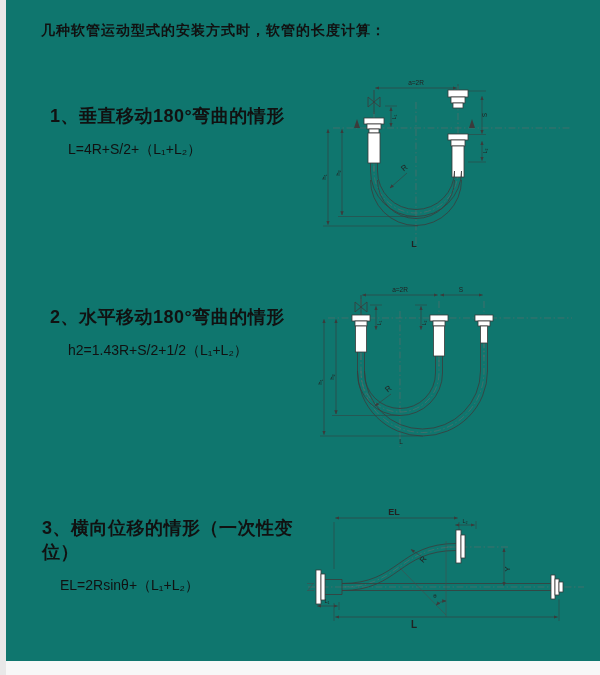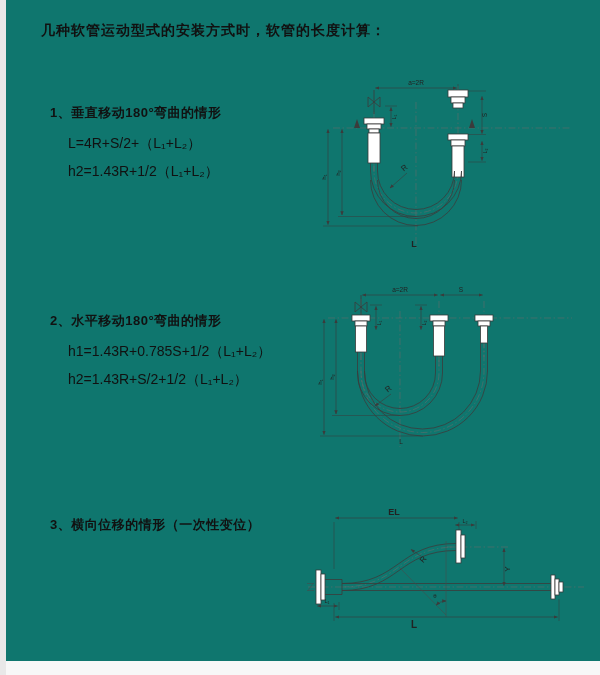--- a/index.html
+++ b/index.html
@@ -1,24 +1,24 @@
 <!DOCTYPE html>
 <html><head>
 <meta charset="utf-8">
 <style>
   html,body{margin:0;padding:0;background:#e8e8e8;}
   #page{position:relative;width:600px;height:675px;background:#0f766e;overflow:hidden;
         font-family:"Liberation Sans","DejaVu Sans",sans-serif;color:#111;margin-left:6px;}
   .title{position:absolute;left:35px;top:22px;font-size:14px;font-weight:bold;letter-spacing:1px;}
   .section{position:absolute;width:280px;}
-  .sec-heading{font-size:13px;font-weight:bold;letter-spacing:.5px;margin:0 0 7px 0;}
+  .sec-heading{font-size:18px;font-weight:bold;letter-spacing:.5px;margin:0 0 7px 0;}
   .formula{font-size:14px;line-height:28px;margin-left:18px;white-space:nowrap;}
   #sec1{left:44px;top:104px;}
-  #sec2{left:44px;top:312px;}
-  #sec3{left:44px;top:516px;}
+  #sec2{left:44px;top:305px;}
+  #sec3{left:36px;top:516px;}
   .diagram{position:absolute;}
   #d1{left:313px;top:76px;}
   #d2{left:310px;top:283px;}
   #d3{left:298px;top:503px;}
   .ln{stroke:#3b3b3b;fill:none;stroke-width:.8;}
   .part{stroke:#3b3b3b;fill:#ffffff;stroke-width:.8;}
   .cl{stroke:#6b6b6b;fill:none;stroke-width:.55;stroke-dasharray:7 2.5 1.5 2.5;}
   .dim{stroke:#3b3b3b;fill:none;stroke-width:.6;}
   .ext{stroke:#3b3b3b;fill:none;stroke-width:.5;}
   .thin{stroke:#4a4a4a;fill:none;stroke-width:.55;}
@@ -29,31 +29,30 @@
 </head>
 <body>
 
 <div id="page">
 
   <div class="title">几种软管运动型式的安装方式时，软管的长度计算：</div>
 
   <div class="section" id="sec1">
     <div class="sec-heading">1、垂直移动180°弯曲的情形</div>
     <div class="formula">L=4R+S/2+（L₁+L₂）</div>
-    <div class="formula">h2=1.43R+1/2（L₁+L₂）</div>
   </div>
 
   <div class="section" id="sec2">
     <div class="sec-heading">2、水平移动180°弯曲的情形</div>
-    <div class="formula">h1=1.43R+0.785S+1/2（L₁+L₂）</div>
     <div class="formula">h2=1.43R+S/2+1/2（L₁+L₂）</div>
   </div>
 
   <div class="section" id="sec3">
     <div class="sec-heading">3、横向位移的情形（一次性变位）</div>
+    <div class="formula">EL=2Rsinθ+（L₁+L₂）</div>
   </div>
 
   <svg id="d1" class="diagram" width="285" height="180" viewBox="0 0 285 180">
     <defs>
       <marker id="ar1" viewBox="0 0 10 10" refX="9" refY="5" markerWidth="7" markerHeight="7" orient="auto-start-reverse">
         <path d="M0,1 L10,5 L0,9 z" fill="#3b3b3b"></path>
       </marker>
       <pattern id="braid1" width="3" height="3" patternUnits="userSpaceOnUse">
         <path d="M0,0 L3,3 M3,0 L0,3" stroke="#777" stroke-width="0.5"></path>
       </pattern>

